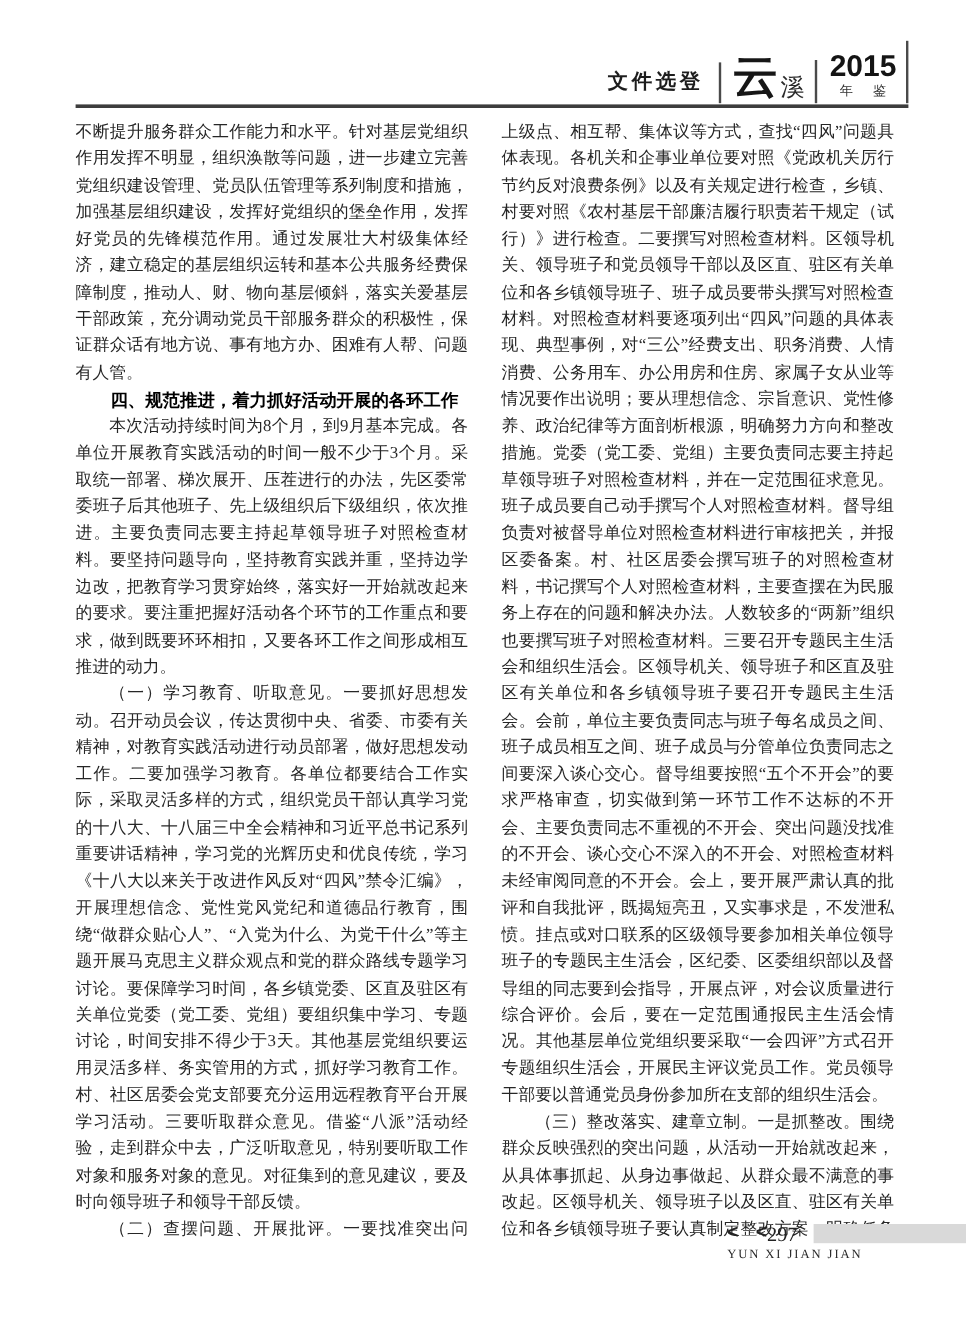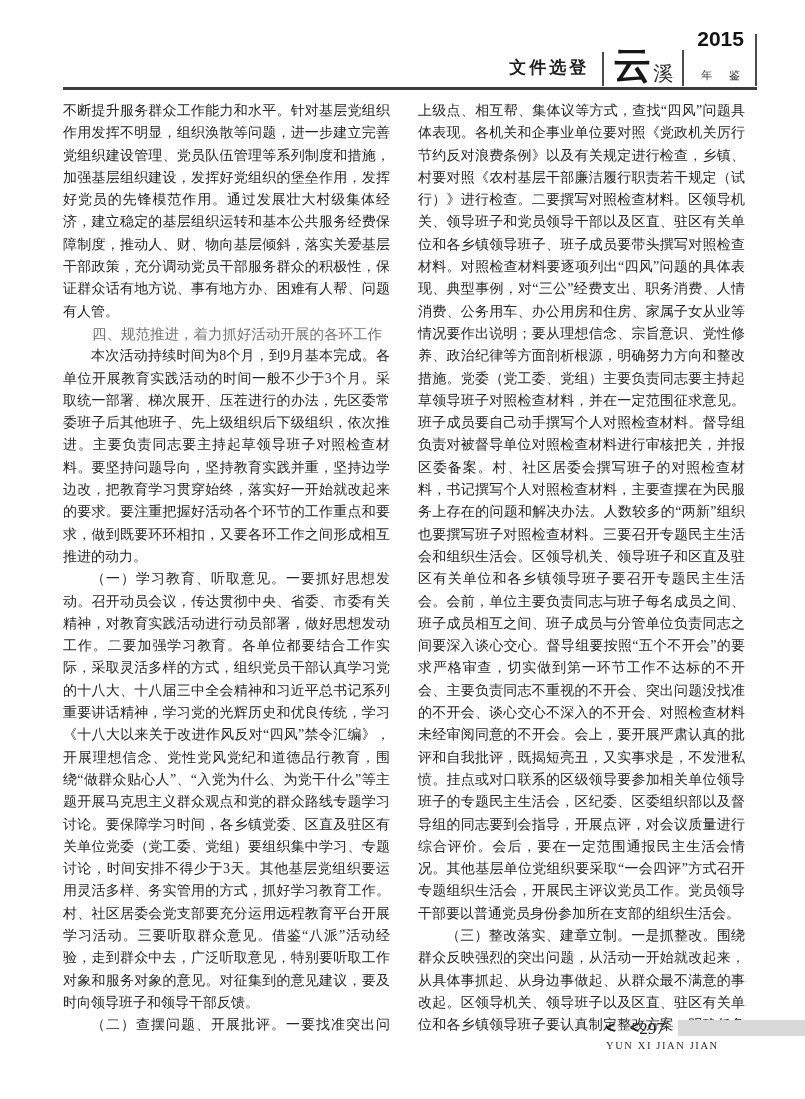--- a/index.html
+++ b/index.html
@@ -27,45 +27,45 @@
     font-size:38px; line-height:0.95; font-weight:bold; color:#161616;
     font-family:"Liberation Serif","DejaVu Serif",serif;
   }
   .logo-small { font-size:20px; line-height:1; color:#2a2a2a; margin-left:2px; }
   .year-block {
     display:flex; flex-direction:column; align-items:center;
     padding:0 8px 3px 10px;
   }
   .year {
     font-family:"Liberation Sans","DejaVu Sans",sans-serif;
-    font-weight:bold; font-size:21px; line-height:1.05; color:#141414;
+    font-weight:bold; font-size:25px; line-height:1.05; color:#141414;
   }
   .year-label {
     font-size:11px; letter-spacing:7px; color:#333;
-    margin-top:18px; padding-left:7px; white-space:nowrap;
+    margin-top:0; padding-left:7px; white-space:nowrap;
   }
   .header-rule {
     position:absolute; top:87px; left:63px; width:694px; height:3px;
     background:#3d3d3d;
   }
   
   .columns {
     position:absolute; left:63px; top:100px; width:682px; height:934px;
     display:flex; gap:28px; overflow:hidden;
   }
   .col {
     width:327px; flex:0 0 327px; font-size:14px; line-height:22.3px;
     text-align:justify; text-justify:inter-character; color:#262626;
   }
   .col p { margin:0; }
   .indent { text-indent:2em; }
   .sec-heading {
     margin:0; text-indent:2em;
     font-family:"Liberation Sans","DejaVu Sans",sans-serif;
-    font-weight:normal; font-size:14.5px; color:#737373;
+    font-weight:bold; font-size:14.5px; color:#000000;
   }
   
   .footer-row {
     position:absolute; top:1019px; left:606px; right:0; height:18px;
     display:flex; align-items:center;
   }
   .chevrons {
     font-family:"Liberation Sans","DejaVu Sans",sans-serif;
     font-weight:bold; font-size:16px; color:#222; word-spacing:10px;
     line-height:1;

